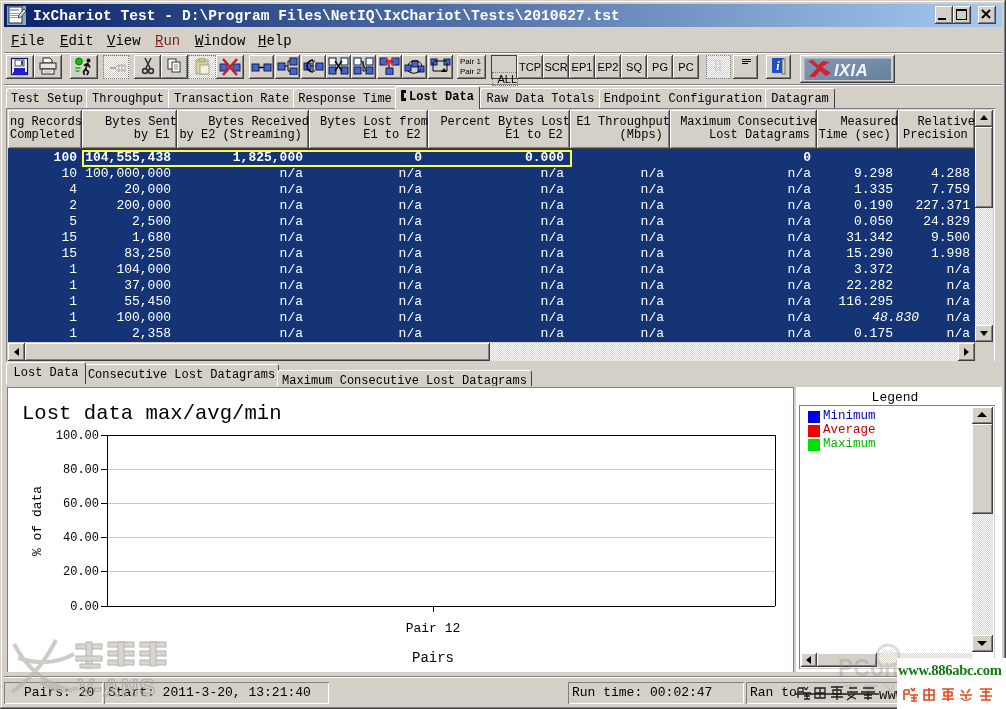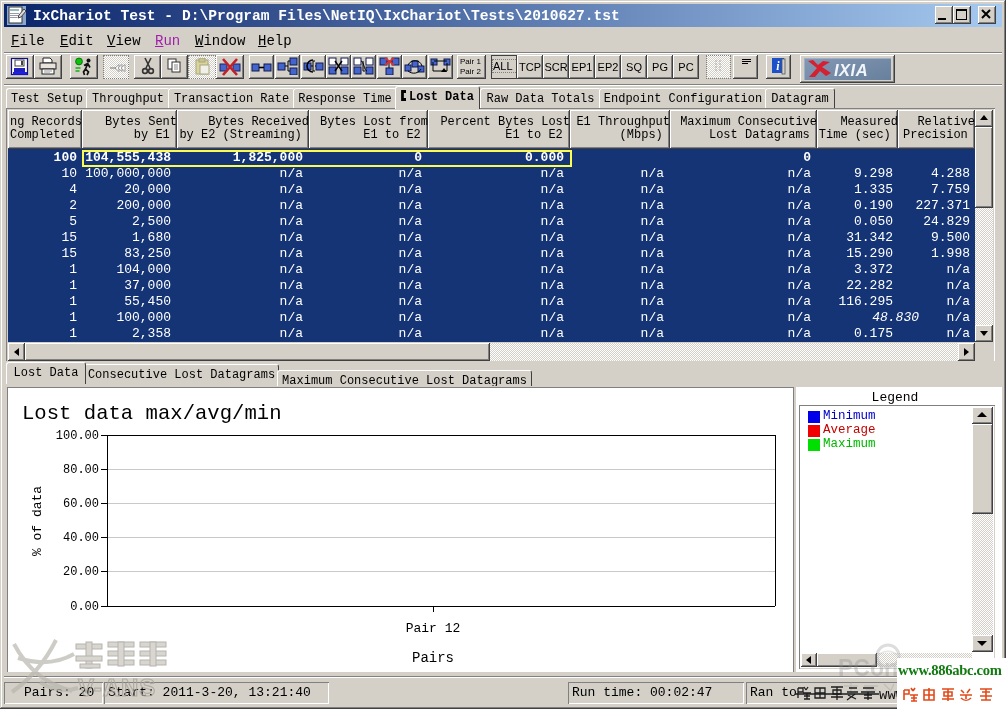--- a/index.html
+++ b/index.html
@@ -54,21 +54,21 @@
   </div>
 <div class="abs" style="left:978px;top:6px;width:18px;height:18px;background:#D4D0C8;box-shadow:inset -1px -1px 0 #404040, inset 1px 1px 0 #FFFFFF, inset -2px -2px 0 #808080;">
   <svg width="18" height="18">
       <path d="M4 4 L12 12 M12 4 L4 12" stroke="#000" stroke-width="2"></path>
     </svg></div>
 
 <div class="abs" style="left:4px;top:27px;width:998px;height:25px;background:#D4D0C8;"></div>
 <div class="abs" style="left:11px;top:33px;font-size:14px;color:#000;"><u>F</u>ile</div>
 <div class="abs" style="left:60px;top:33px;font-size:14px;color:#000;"><u>E</u>dit</div>
 <div class="abs" style="left:107px;top:33px;font-size:14px;color:#000;"><u>V</u>iew</div>
-<div class="abs" style="left:155px;top:33px;font-size:14px;color:#a21caf;"><u>R</u>un</div>
+<div class="abs" style="left:155px;top:33px;font-size:14px;color:#7f1d1d;"><u>R</u>un</div>
 <div class="abs" style="left:195px;top:33px;font-size:14px;color:#000;"><u>W</u>indow</div>
 <div class="abs" style="left:258px;top:33px;font-size:14px;color:#000;"><u>H</u>elp</div>
 
 <div class="abs" style="left:4px;top:52px;width:998px;height:34px;background:#D4D0C8;box-shadow:inset 0 1px 0 #808080, inset 0 2px 0 #fff, inset 0 -1px 0 #fff, inset 0 -2px 0 #808080;"></div>
 <div id="toolbar">
 
 <div class="tbtn" style="left:6px;">
       <svg width="22" height="19" style="position:absolute;left:3px;top:2px;">
         <rect x="2.5" y="1.5" width="16" height="16" fill="#fff" stroke="#101080" stroke-width="1.2"></rect>
         <rect x="6" y="3" width="9" height="6" fill="#fff" stroke="#404040"></rect>
@@ -202,21 +202,21 @@
         <path d="M4 4 h13 M3 5 v9 h14 v-8" stroke="#000" fill="none"></path>
         <path d="M11 15 l6 0 -3 -4 z" fill="#000"></path>
       </svg>
     </div>
 
 <div class="tbtn" style="left:457px;width:29px;">
       <div style="position:absolute;left:3px;top:2px;font-size:8px;line-height:10px;font-family:'Liberation Sans',sans-serif;color:#000;">Pair 1<br>Pair 2</div>
     </div>
 
 <div class="tbtn" style="left:491px;width:26px;box-shadow:inset 0 0 0 1px #404040;">
-      <div style="position:absolute;left:1px;top:4px;width:24px;text-align:left;font-size:11px;font-family:'Liberation Sans',sans-serif;border:1px dotted #808080;">ALL</div>
+      <div style="position:absolute;left:1px;top:17px;width:24px;text-align:right;font-size:11px;font-family:'Liberation Sans',sans-serif;border:1px dotted #808080;">ALL</div>
     </div>
 <div class="tbtn" style="left:517px;width:26px;">
       <div style="position:absolute;left:0;top:6px;width:26px;text-align:center;font-size:11px;font-family:'Liberation Sans',sans-serif;">TCP</div>
     </div>
 <div class="tbtn" style="left:543px;width:26px;">
       <div style="position:absolute;left:0;top:6px;width:26px;text-align:center;font-size:11px;font-family:'Liberation Sans',sans-serif;">SCR</div>
     </div>
 <div class="tbtn" style="left:569px;width:26px;">
       <div style="position:absolute;left:0;top:6px;width:26px;text-align:center;font-size:11px;font-family:'Liberation Sans',sans-serif;">EP1</div>
     </div>

